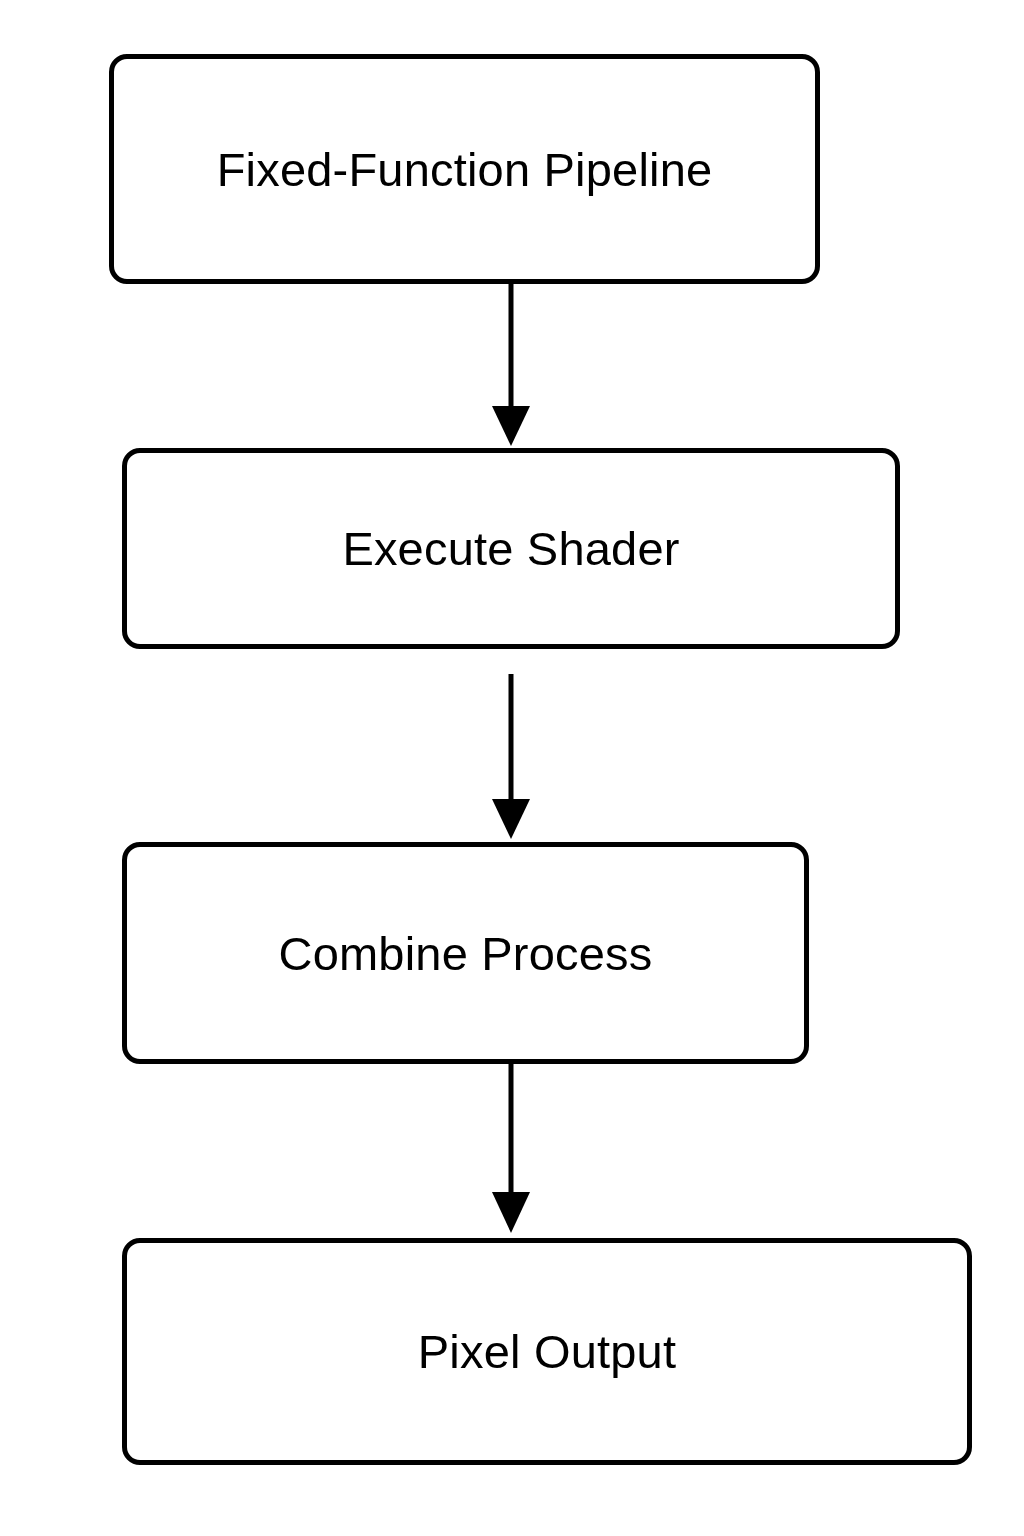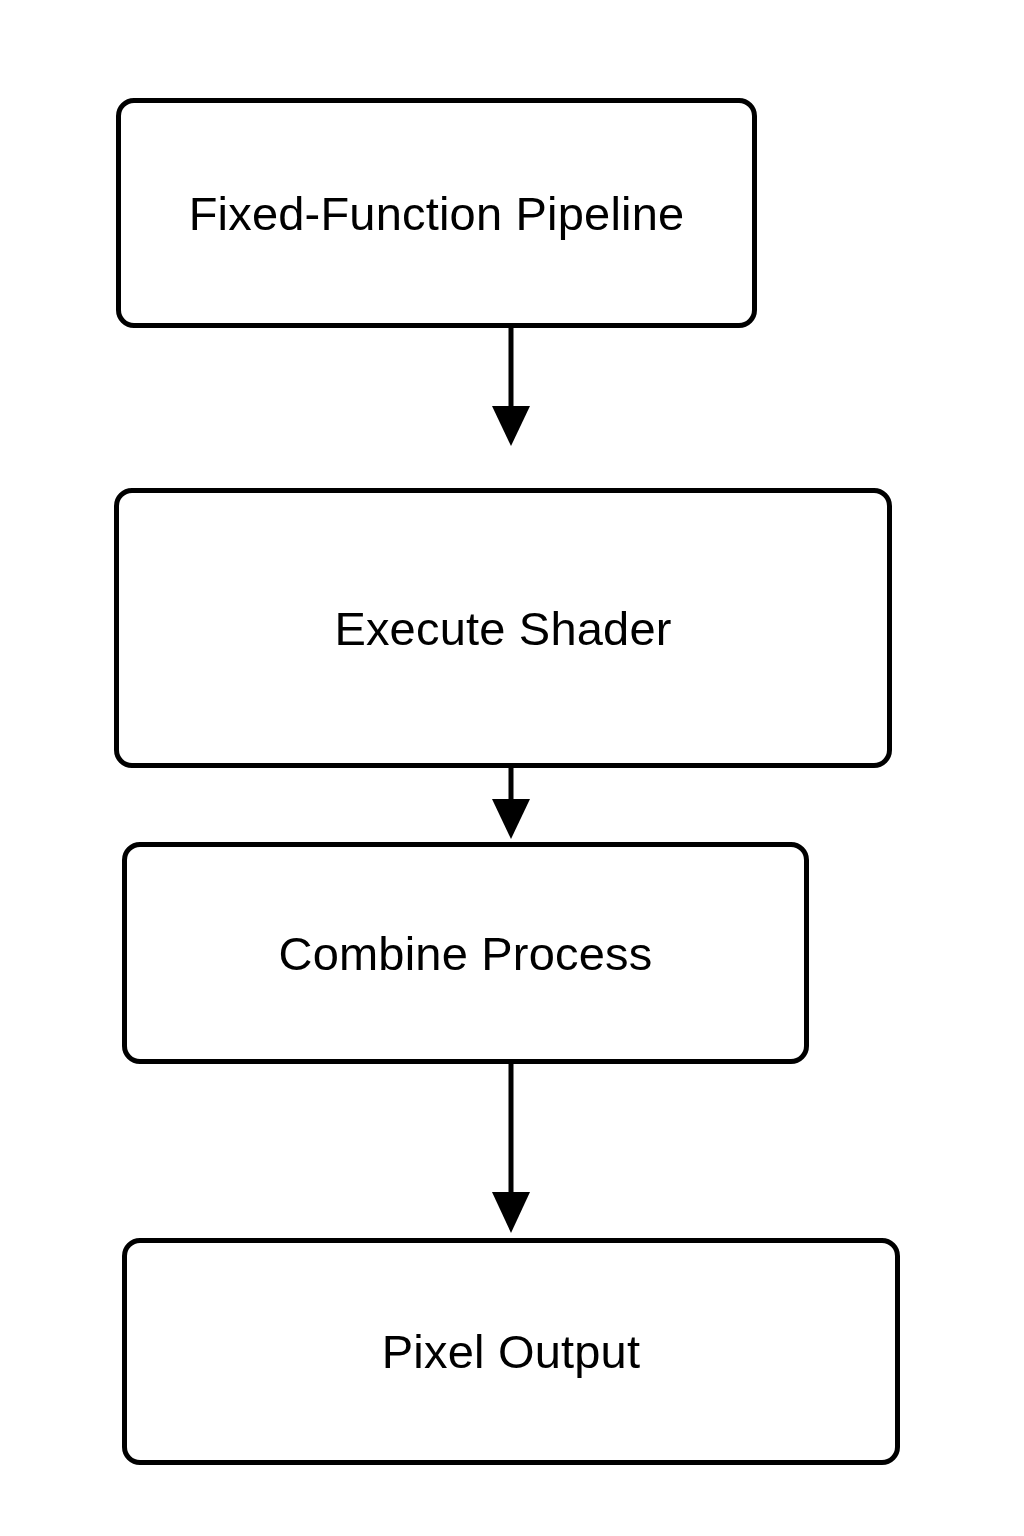--- a/index.html
+++ b/index.html
@@ -39,24 +39,24 @@
   .node-label {
     font-family: "Liberation Sans", sans-serif;
     font-size: 47px;
     font-weight: 400;
     color: #000000;
     line-height: 1;
     letter-spacing: 0.2px;
     white-space: nowrap;
     text-align: center;
   }
-  #node-1 { left: 116px; top: 54px;   width: 641px; height: 230px; margin-top: 44px; }
-  #node-2 { left: 114px; top: 448px;  width: 778px; height: 280px; margin-top: 40px; }
+  #node-1 { left: 109px; top: 54px;   width: 711px; height: 230px; }
+  #node-2 { left: 122px; top: 448px;  width: 778px; height: 201px; }
   #node-3 { left: 122px; top: 842px;  width: 687px; height: 222px; }
-  #node-4 { left: 122px; top: 1238px; width: 778px; height: 227px; }
+  #node-4 { left: 122px; top: 1238px; width: 850px; height: 227px; }
 </style>
 </head>
 <body>
 
 <div id="flowchart-canvas">
 
   <svg id="flow-svg" viewBox="0 0 1024 1536" aria-hidden="true">
 
     <g>
       <line x1="511" y1="284" x2="511" y2="412" stroke="#000000" stroke-width="5"></line>

